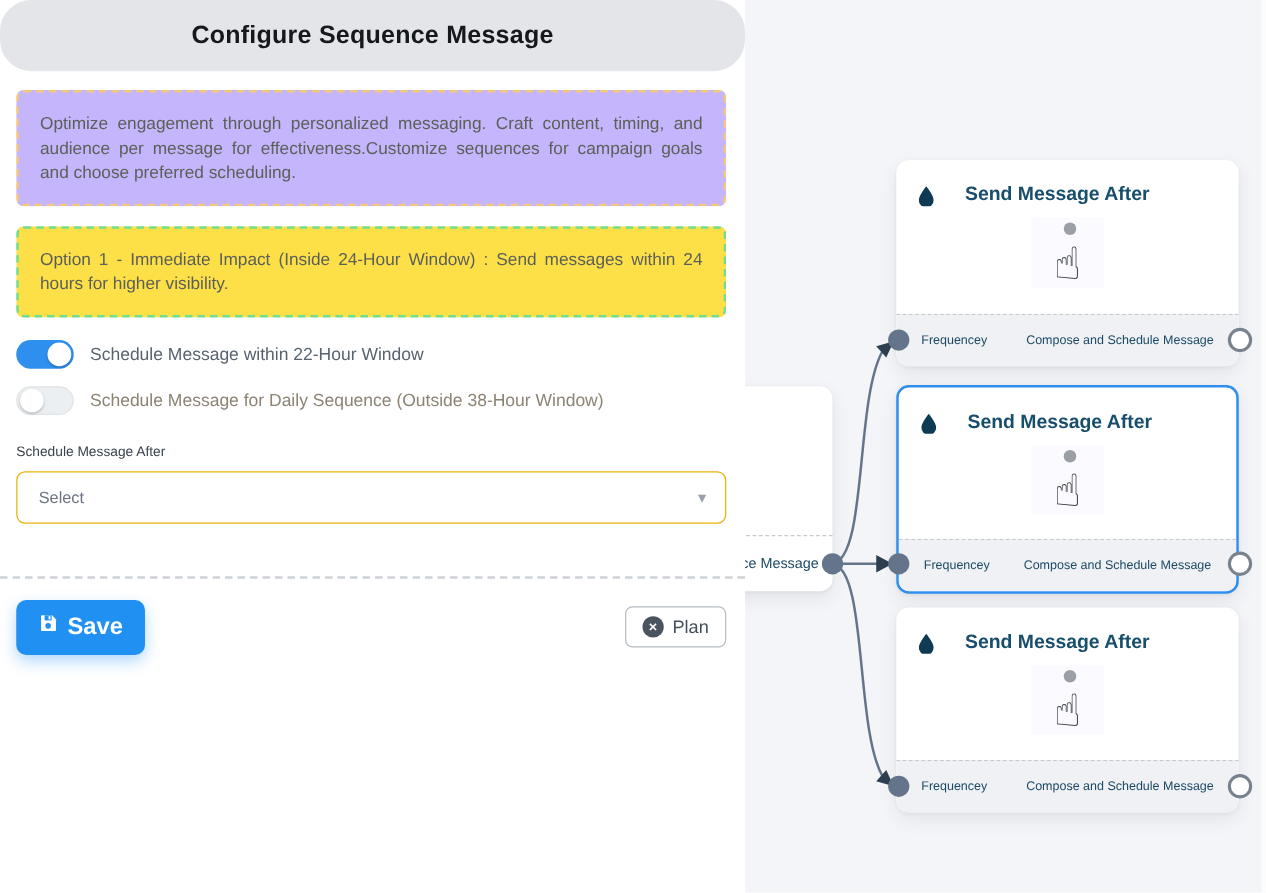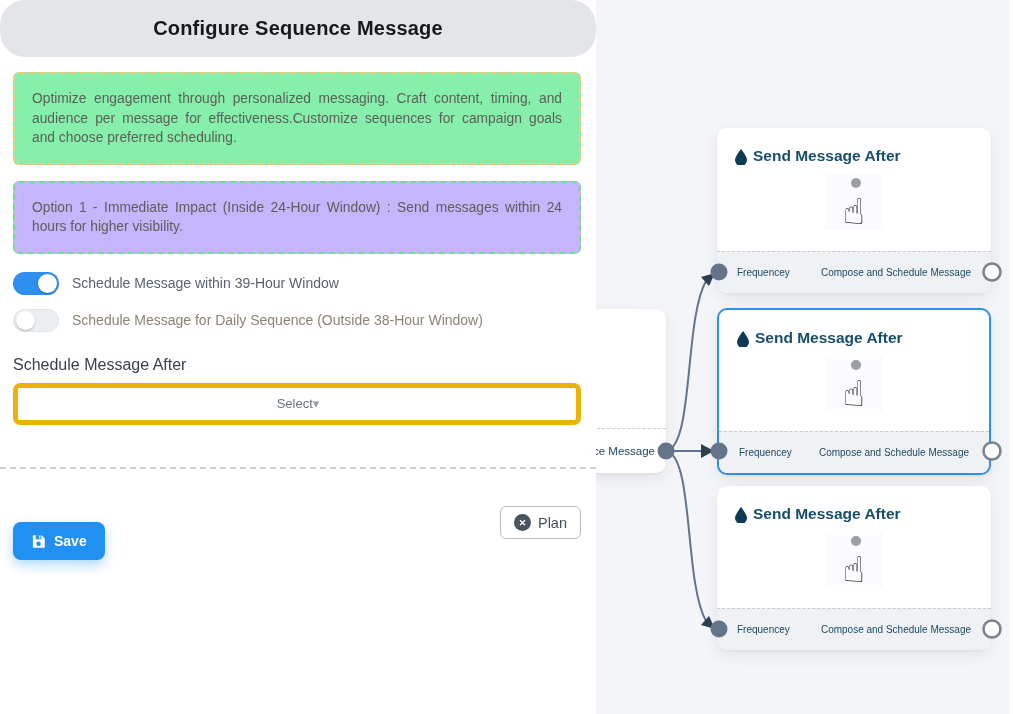--- a/index.html
+++ b/index.html
@@ -24,21 +24,21 @@
   .flow-node {
     position: absolute; left: 121px; width: 274px; height: 165px;
     background: #fff; border-radius: 10px;
     box-shadow: 0 1px 3px rgba(0,0,0,.05), 0 6px 16px rgba(0,0,0,.07);
     z-index: 1;
   }
   .node-1 { top: 128px; }
   .node-2 { top: 308px; height: 167px; border: 2px solid #2e8fef; }
   .node-3 { top: 486px; height: 164px; }
   .node-header {
-    display: flex; align-items: center; gap: 6px;
+    display: flex; align-items: center; gap: 25px;
     padding: 19px 0 0 18px;
     color: #174e6b; font-size: 15.5px; font-weight: bold;
   }
   .drop-icon { flex: 0 0 auto; margin-top: 1px; }
   .hand-box {
     position: absolute; left: 50%; top: 46px; transform: translateX(-50%);
     width: 58px; height: 56px; background: #fbfafe;
     display: flex; align-items: flex-end; justify-content: center;
   }
   .hand-glyph {
@@ -86,67 +86,66 @@
     display: flex; align-items: center; justify-content: center; border-radius: 25px;
   }
   .modal-header h1 { font-size: 20px; color: #15181c; letter-spacing: .2px; }
   .modal-body { padding: 15px 15px 0 13px; }
   .info-box {
     border-radius: 6px; padding: 15px 17px; margin-bottom: 16px;
   }
   .info-box p {
     text-align: justify; font-size: 13.8px; line-height: 1.42; color: #5c6058;
   }
-  .info-yellow { border: 2px dashed #f4c878; background: #86efac; }
-  .info-green  { border: 2px dashed #72dd8d; background: #c4b5fd; }
+  .info-yellow { border: 2px dashed #f4c878; background: #c4b5fd; }
+  .info-green  { border: 2px dashed #72dd8d; background: #fde047; }
 
   .toggles { margin-top: 18px; }
   .toggle-row { display: flex; align-items: center; margin-bottom: 14px; }
   .toggle {
     position: relative; width: 46px; height: 23px; border-radius: 12px;
     cursor: pointer; flex: 0 0 auto;
   }
   .toggle.on  { background: #2f8fee; }
   .toggle.off { background: #eceff1; border: 1px solid #e0e4e7; }
   .knob {
     position: absolute; top: 2px; width: 19px; height: 19px;
     border-radius: 50%; background: #fff;
     box-shadow: 0 1px 2px rgba(0,0,0,.25);
   }
   .toggle.on  .knob { right: 2px; }
   .toggle.off .knob { left: 2px; top: 1px; }
   .toggle-label { margin-left: 13px; font-size: 14px; }
   .label-active { color: #57636f; }
   .label-muted  { color: #8c8373; }
 
-  .field-label { margin: 24px 0 9px; font-size: 16px; color: #39424c; }
+  .field-label { margin: 24px 0 9px; font-size: 11px; color: #39424c; }
   .select-box {
-    height: 42px; border: 5px solid #eab308; border-radius: 7px;
+    height: 42px; border: 1px solid #eab308; border-radius: 7px;
     background: #fff; display: flex; align-items: center;
-    justify-content: center; padding: 0 15px 0 17px;
+    justify-content: space-between; padding: 0 15px 0 17px;
     cursor: pointer;
   }
   .select-value { font-size: 13px; color: #697180; }
   .select-caret { font-size: 13px; color: #97a0aa; }
 
   .divider {
     margin: 42px -15px 0 -13px;
     border-top: 2px dashed #cdd2d7;
   }
   .btn-row {
     margin-top: 17px; display: flex; align-items: center;
     justify-content: space-between;
   }
   .btn-save {
-    display: flex; align-items: flex-end; gap: 8px;
+    display: flex; align-items: flex-start; gap: 8px;
     background: #2090f3; color: #fff; border: none; cursor: pointer;
-    font-family: inherit; font-size: 14px; font-weight: bold;
+    font-family: inherit; font-size: 19px; font-weight: bold;
     padding: 11px 18px; border-radius: 8px;
     box-shadow: 0 5px 12px rgba(32,144,243,.35);
-    margin-top: 36px;
   }
   .btn-close {
     display: flex; align-items: center; gap: 7px;
     background: #fff; border: 1px solid #b6bdc4; cursor: pointer;
     font-family: inherit; font-size: 14.5px; color: #454f5b;
     padding: 7px 13px; border-radius: 6px;
   }
   .close-circle {
     width: 17px; height: 17px; border-radius: 50%; background: #4a5460;
     color: #fff; font-size: 9px; font-weight: bold;
@@ -245,21 +244,21 @@
     <div class="info-box info-green">
       <p>Option 1 - Immediate Impact (Inside 24-Hour Window) : Send messages within 24 hours for higher visibility.</p>
     </div>
 
 
     <div class="toggles">
       <div class="toggle-row">
         <div class="toggle on">
           <div class="knob"></div>
         </div>
-        <span class="toggle-label label-active">Schedule Message within 39-Hour Window</span>
+        <span class="toggle-label label-active">Schedule Message within 22-Hour Window</span>
       </div>
       <div class="toggle-row">
         <div class="toggle off">
           <div class="knob"></div>
         </div>
         <span class="toggle-label label-muted">Schedule Message for Daily Sequence (Outside 38-Hour Window)</span>
       </div>
     </div>
 
     <div class="field-label">Schedule Message After</div>

